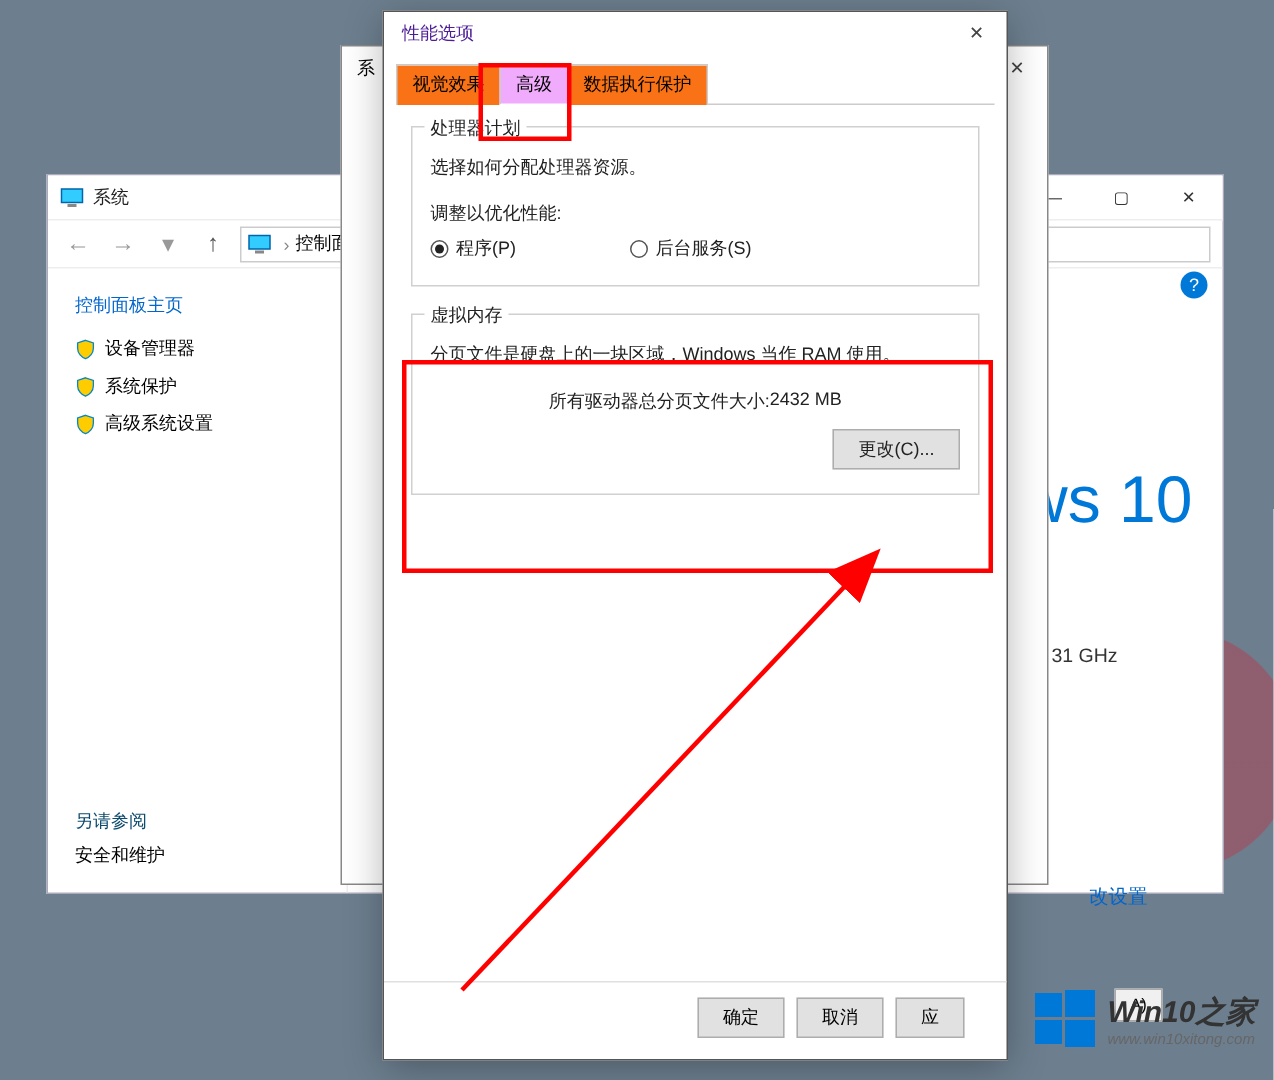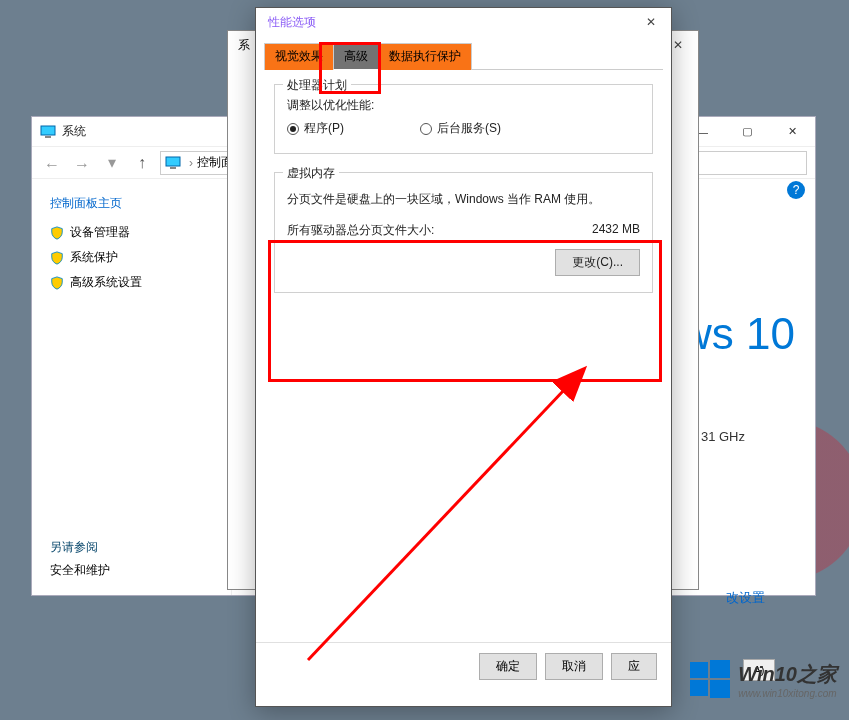--- a/index.html
+++ b/index.html
@@ -37,37 +37,37 @@
 
   
   .win-sysprop{position:absolute;left:227px;top:30px;width:472px;height:560px;background:#fff;border:1px solid #888; z-index:3;}
   .win-sysprop .titlebar{height:28px;display:flex;align-items:center;padding-left:10px;font-size:12px;}
   .win-sysprop .titlebar .t{flex:1;}
   .win-sysprop .titlebar .wbtn{width:40px;height:26px;display:flex;align-items:center;justify-content:center;color:#444;}
   
   
   .win-perf{position:absolute;left:255px;top:7px;width:417px;height:700px;background:#fff;border:1px solid #555;z-index:5;box-shadow:0 5px 25px rgba(0,0,0,.3);}
   .win-perf .titlebar{height:28px;display:flex;align-items:center;padding-left:12px;font-size:12px;border-bottom:0;}
-  .win-perf .titlebar .t{flex:1;color:#8b5cf6;}
+  .win-perf .titlebar .t{flex:1;color:#4c1d95;}
   .win-perf .titlebar .wbtn{width:40px;height:26px;display:flex;align-items:center;justify-content:center;color:#444;}
   .win-perf .tabs{display:flex;margin:6px 8px 0 8px;border-bottom:1px solid #ccc;}
   .win-perf .tab{padding:4px 10px;font-size:12px;border:1px solid #ccc;border-bottom:none;margin-right:-1px;background:#fff;position:relative;top:1px;}
   .win-perf .tab.inactive{background:#f97316;}
-  .win-perf .tab.active{background:#737373;border-bottom:1px solid #fff;}
+  .win-perf .tab.active{background:#f0abfc;border-bottom:1px solid #fff;}
   .win-perf .content{padding:14px 18px;font-size:12px;color:#222;}
   .group{border:1px solid #d0d0d0;margin-bottom:18px;padding:12px 12px 16px 12px;position:relative;}
   .group .legend{position:absolute;top:-8px;left:8px;background:#fff;padding:0 4px;font-size:12px;}
   .group .desc{margin:6px 0 14px 0;}
   .radio-row{display:flex;gap:76px;margin-top:6px;}
   .radio-opt{display:flex;align-items:center;gap:5px;}
   .radio-dot{width:12px;height:12px;border:1px solid #555;border-radius:50%;display:inline-flex;align-items:center;justify-content:center;}
   .radio-dot.sel::after{content:"";width:6px;height:6px;background:#222;border-radius:50%;}
-  .vm-row{display:flex;justify-content:space-between;margin:10px 0;}
+  .vm-row{display:flex;justify-content:center;margin:10px 0;}
   .btn{display:inline-block;padding:4px 16px;border:1px solid #adadad;background:#e1e1e1;font-size:12px;}
-  .btn-row{display:flex;justify-content:flex-end;gap:8px;padding:10px 14px;border-top:1px solid #e0e0e0;position:absolute;bottom:16px;left:0;right:0;}
+  .btn-row{display:flex;justify-content:flex-end;gap:8px;padding:10px 28px;border-top:1px solid #e0e0e0;position:absolute;bottom:4px;left:0;right:0;}
 
   
   .redbox{position:absolute;border:3px solid #ff0000;z-index:10;pointer-events:none;}
   .red-tab{left:319px; top:42px; width:62px; height:52px;}
   .red-vm{left:268px; top:240px; width:394px; height:142px;}
 
   
   .arrow-svg{position:absolute;left:268px;top:360px;z-index:11;pointer-events:none;}
 
   
@@ -162,20 +162,21 @@
     <div class="wbtn">✕</div>
   </div>
   <div class="tabs">
     <div class="tab inactive">视觉效果</div>
     <div class="tab active">高级</div>
     <div class="tab inactive">数据执行保护</div>
   </div>
   <div class="content">
     <div class="group">
       <span class="legend">处理器计划</span>
+      <div class="desc">选择如何分配处理器资源。</div>
       <div>调整以优化性能:</div>
       <div class="radio-row">
         <label class="radio-opt">
           <span class="radio-dot sel"></span>
           <span>程序(P)</span>
         </label>
         <label class="radio-opt">
           <span class="radio-dot"></span>
           <span>后台服务(S)</span>
         </label>

